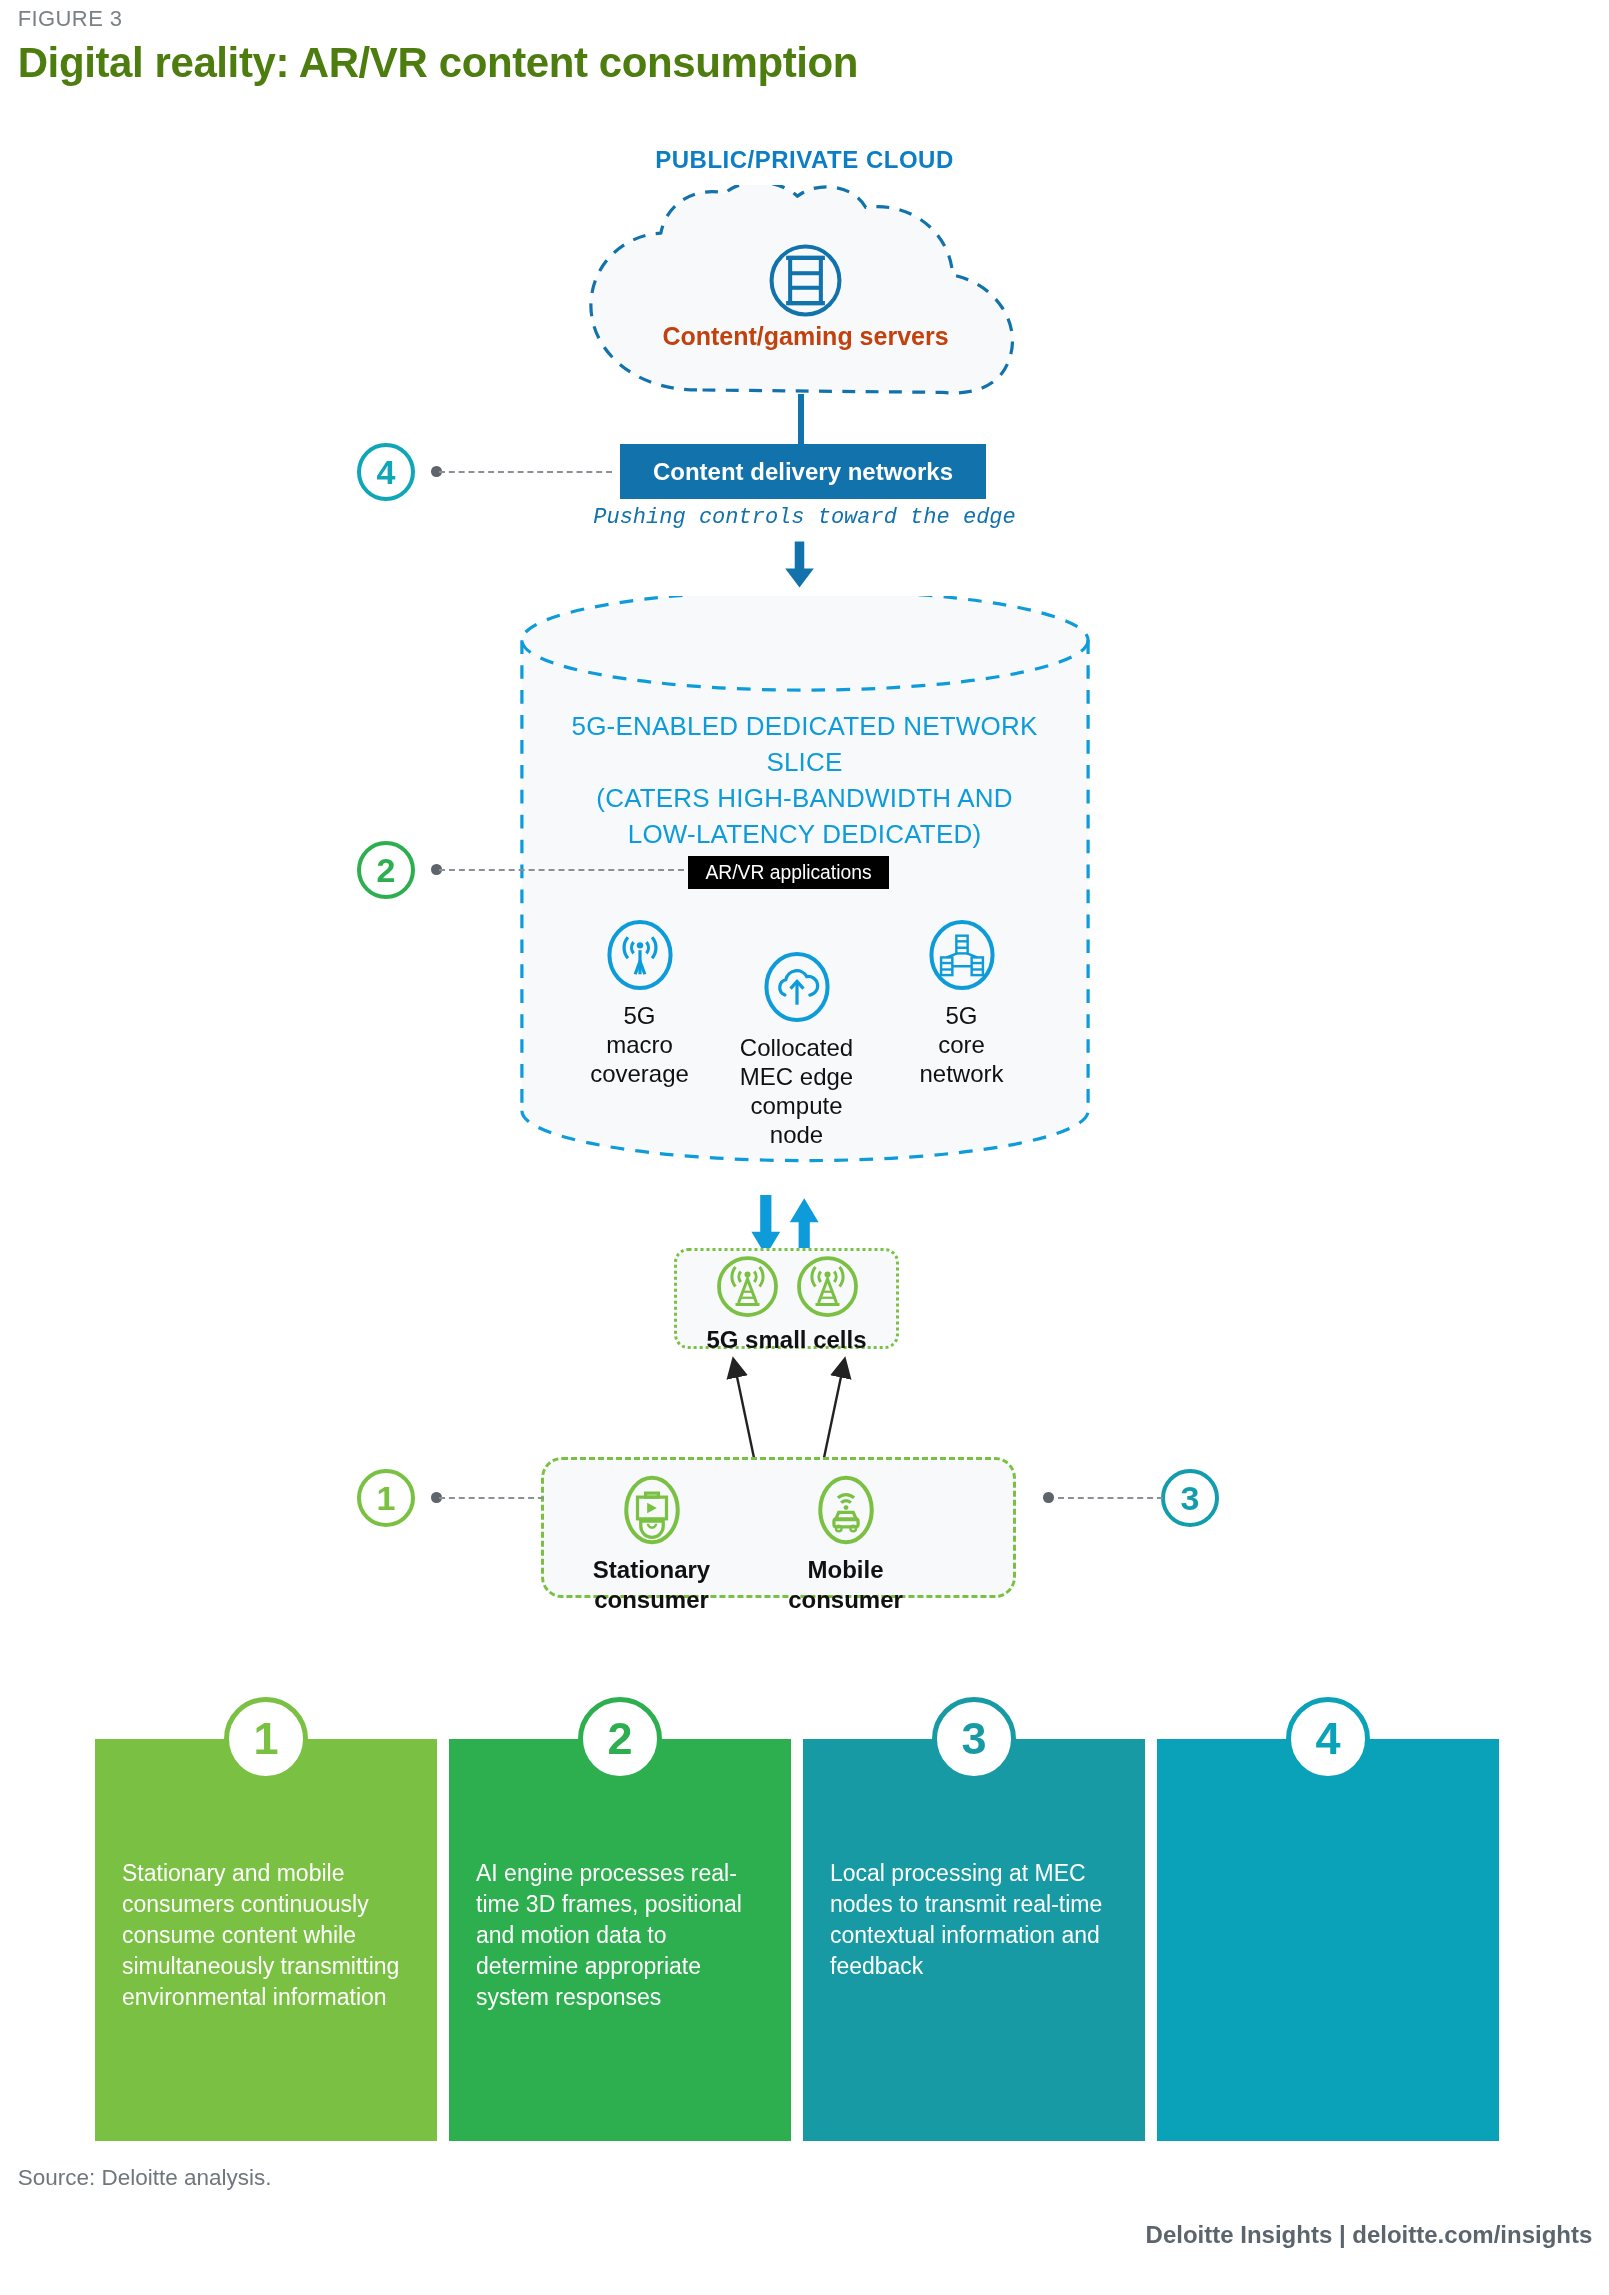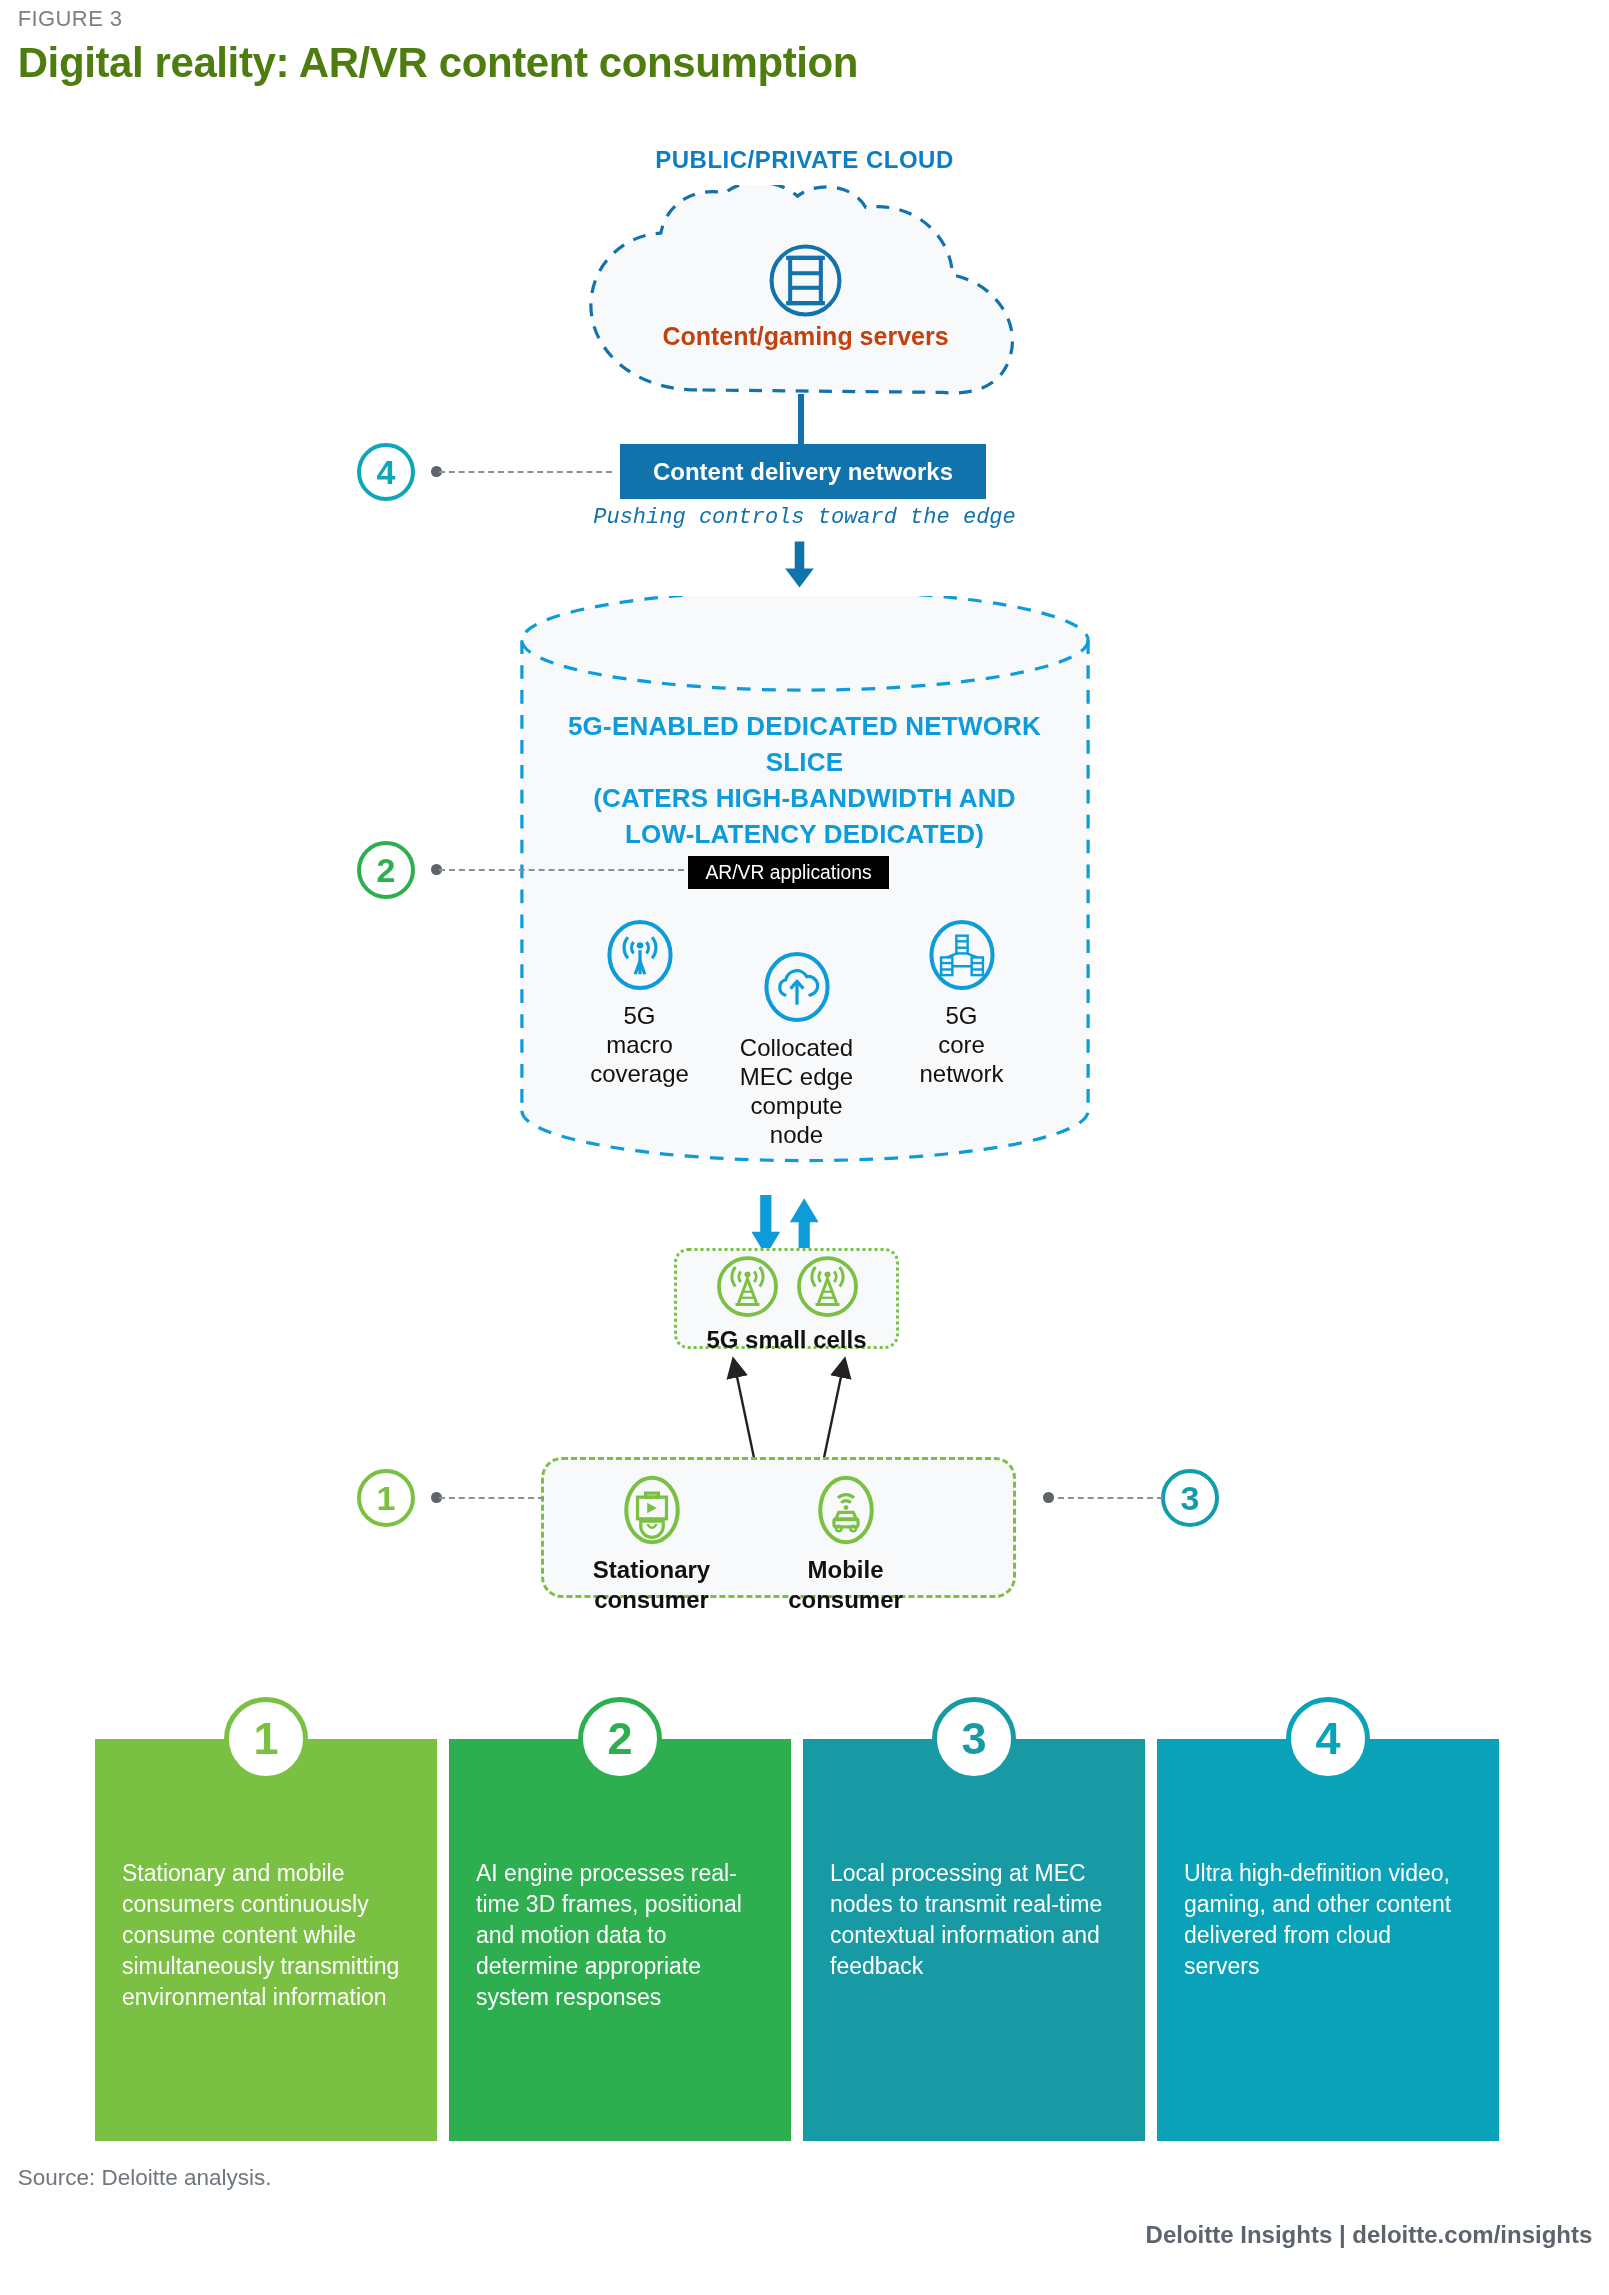--- a/index.html
+++ b/index.html
@@ -39,21 +39,21 @@
   #badge1{left:357px;top:1469px;border-color:#7ac143;color:#7ac143;}
   #lead1{left:439px;top:1497px;width:105px;}
   #dot1{left:431px;top:1492px;}
 
   #badge3{left:1161px;top:1469px;border-color:#139cab;color:#139cab;}
   #lead3{left:1058px;top:1497px;width:105px;}
   #dot3{left:1043px;top:1492px;}
 
   
   #cyl{position:absolute;left:515px;top:596px;width:580px;height:567px;}
-  #slice-title{position:absolute;left:531px;top:708px;width:547px;text-align:center;color:#0d9bd9;font-size:26px;font-weight:bold;line-height:36px;letter-spacing:0.2px;}
+  #slice-title{position:absolute;left:531px;top:708px;width:547px;text-align:center;color:#0d9bd9;font-size:26px;font-weight:normal;line-height:36px;letter-spacing:0.2px;}
   #arvr-chip{position:absolute;left:688px;top:856px;width:201px;height:33px;background:#000000;color:#fff;font-size:19.3px;display:flex;align-items:center;justify-content:center;}
 
   .node{position:absolute;text-align:center;}
   .node .ring{margin:0 auto;width:74px;height:74px;}
   .node .cap{font-size:24px;line-height:29px;color:#111;margin-top:6.4px;}
 
   #node-macro{left:555px;top:918px;width:169px;}
   #node-mec{left:708px;top:950px;width:177px;}
   #node-core{left:877px;top:918px;width:169px;}
 
@@ -296,19 +296,18 @@
   <div class="card" id="card2">
     <div class="cbadge">2</div>
     <div class="body">AI engine processes real-time 3D frames, positional and motion data to determine appropriate system responses</div>
   </div>
   <div class="card" id="card3">
     <div class="cbadge">3</div>
     <div class="body">Local processing at MEC nodes to transmit real-time contextual information and feedback</div>
   </div>
   <div class="card" id="card4">
     <div class="cbadge">4</div>
-    <div class="body">Ultra high-definition video, gaming, and other content delivered from cloud servers</div>
   </div>
 </div>
 
 <div id="source">Source: Deloitte analysis.</div>
 <div id="brand">Deloitte Insights | deloitte.com/insights</div>
 
 
 </body></html>

